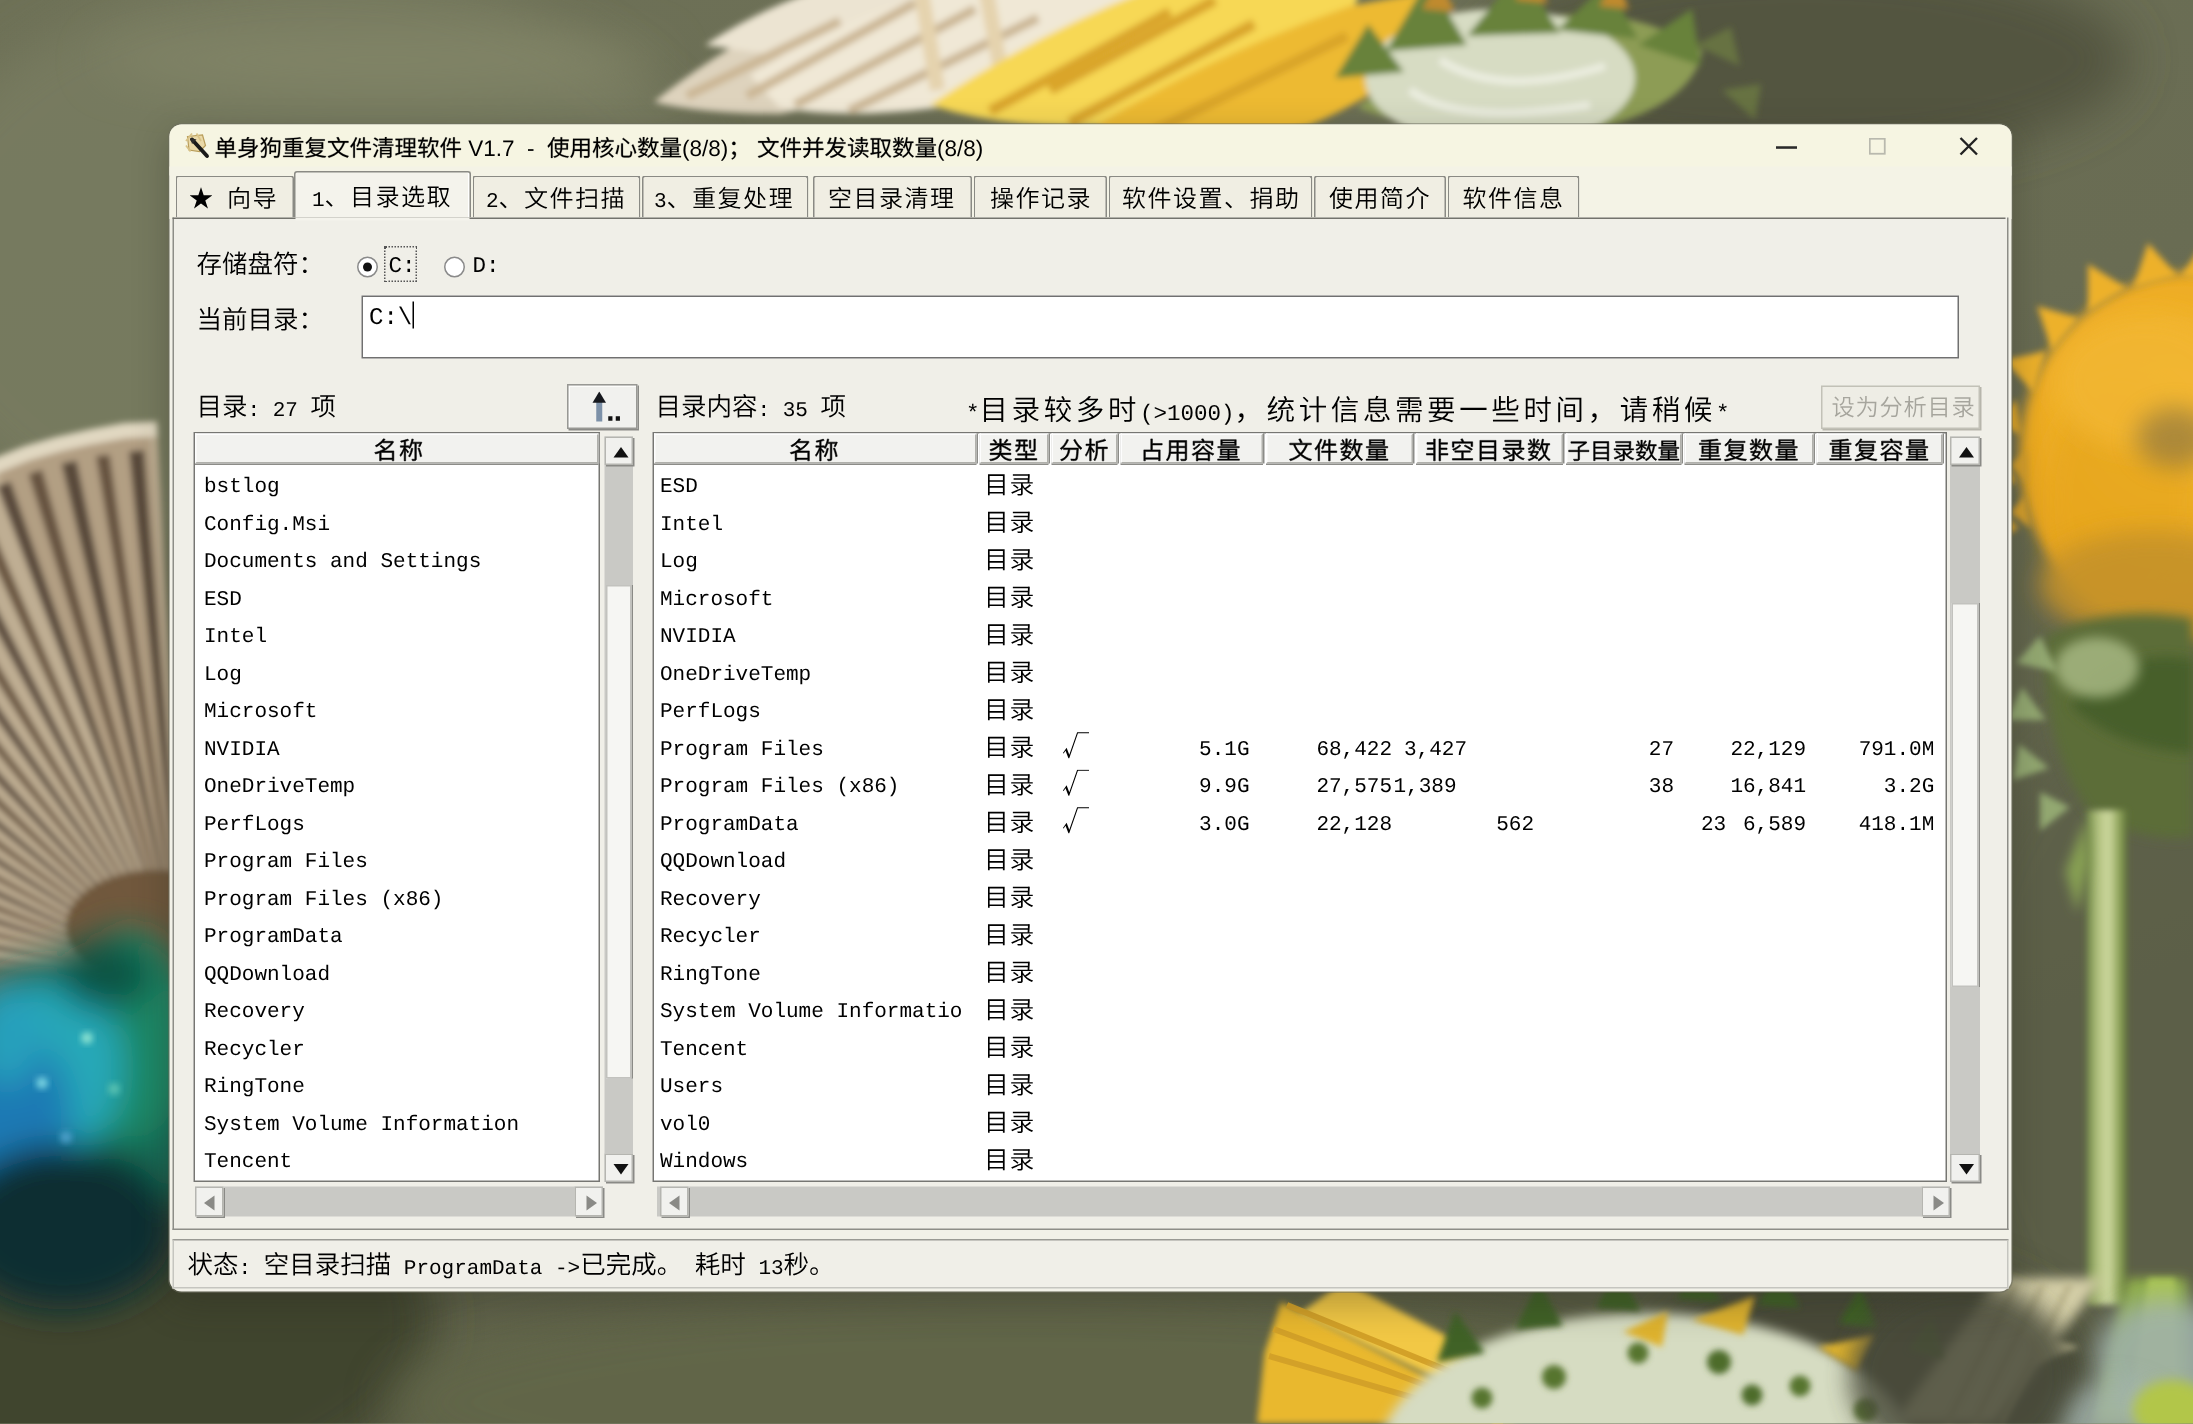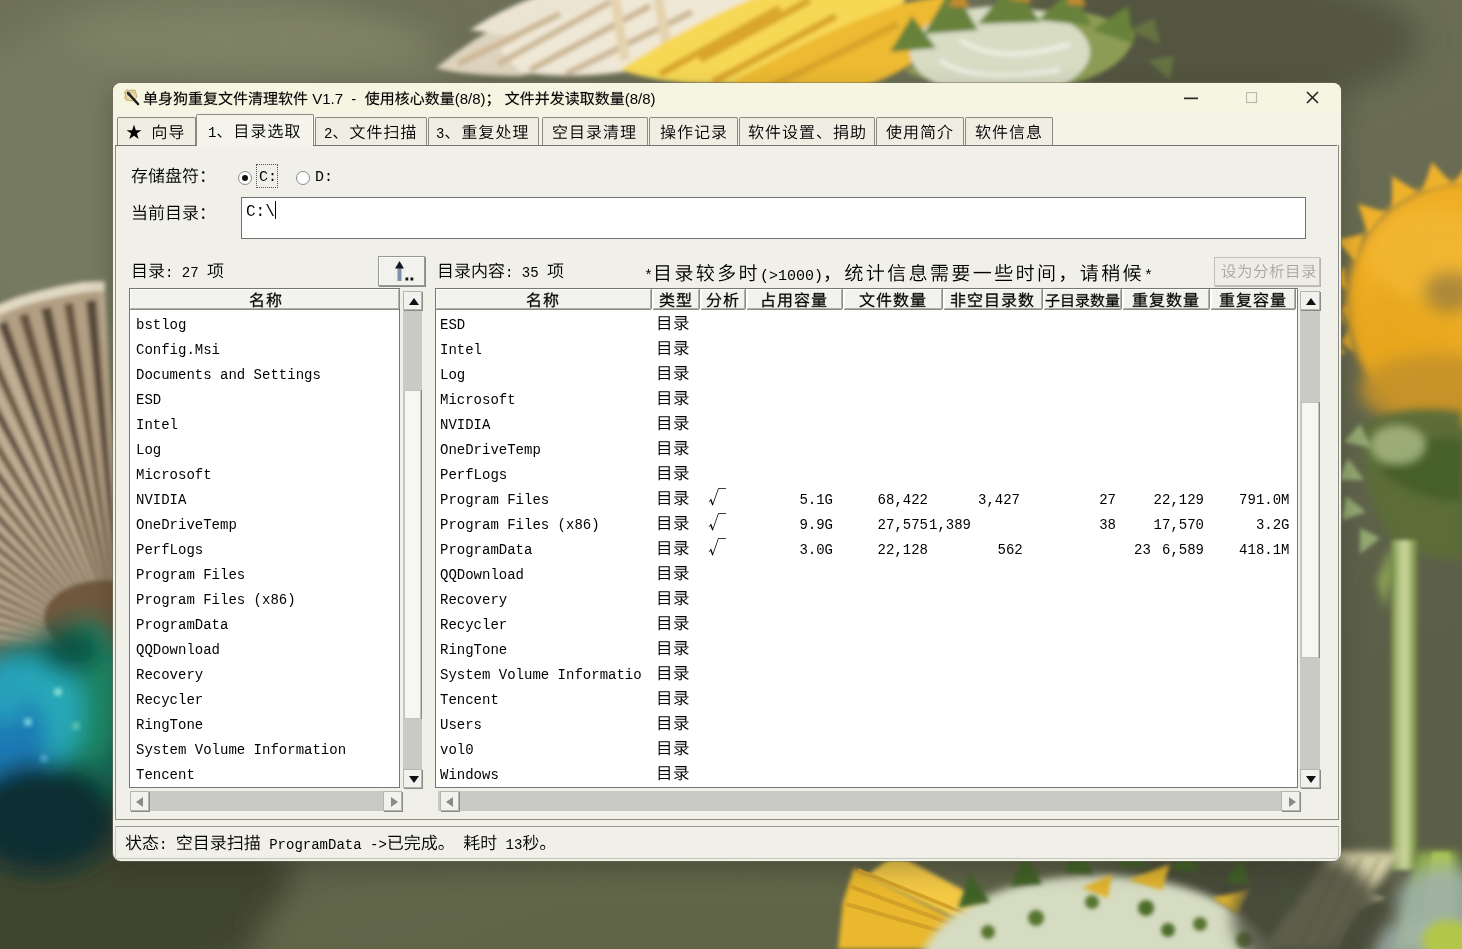--- a/index.html
+++ b/index.html
@@ -631,37 +631,37 @@
       <span class="mono14" style="left:327px;top:408px">Program Files</span>
       <svg style="position:absolute;left:543px;top:406px;color:#000" width="36" height="24" fill="currentColor">
         <use href="#gl76EE" transform="translate(0.0,0.48) scale(0.016500)"></use>
         <use href="#gl5F55" transform="translate(17.0,0.48) scale(0.016500)"></use>
       </svg>
       <svg style="position:absolute;left:595px;top:405px;color:#000" width="20" height="26" fill="currentColor">
         <use href="#gl221A" transform="translate(0.0,0.16) scale(0.018000)"></use>
       </svg>
       <span class="mono14" style="left:686.4px;top:408px">5.1G</span>
       <span class="mono14" style="left:764.6px;top:408px">68,422</span>
-      <span class="mono14" style="left:865px;top:408px">3,427</span>
+      <span class="mono14" style="left:823px;top:408px">3,427</span>
       <span class="mono14" style="left:986.2px;top:408px">27</span>
       <span class="mono14" style="left:1040.6px;top:408px">22,129</span>
       <span class="mono14" style="left:1126.1px;top:408px">791.0M</span>
       <span class="mono14" style="left:327px;top:433px">Program Files (x86)</span>
       <svg style="position:absolute;left:543px;top:431px;color:#000" width="36" height="24" fill="currentColor">
         <use href="#gl76EE" transform="translate(0.0,0.48) scale(0.016500)"></use>
         <use href="#gl5F55" transform="translate(17.0,0.48) scale(0.016500)"></use>
       </svg>
       <svg style="position:absolute;left:595px;top:430px;color:#000" width="20" height="26" fill="currentColor">
         <use href="#gl221A" transform="translate(0.0,0.16) scale(0.018000)"></use>
       </svg>
       <span class="mono14" style="left:686.4px;top:433px">9.9G</span>
       <span class="mono14" style="left:764.6px;top:433px">27,575</span>
       <span class="mono14" style="left:816px;top:433px">1,389</span>
       <span class="mono14" style="left:986.2px;top:433px">38</span>
-      <span class="mono14" style="left:1040.6px;top:433px">17,570</span>
+      <span class="mono14" style="left:1040.6px;top:433px">16,841</span>
       <span class="mono14" style="left:1142.9px;top:433px">3.2G</span>
       <span class="mono14" style="left:327px;top:458px">ProgramData</span>
       <svg style="position:absolute;left:543px;top:456px;color:#000" width="36" height="24" fill="currentColor">
         <use href="#gl76EE" transform="translate(0.0,0.48) scale(0.016500)"></use>
         <use href="#gl5F55" transform="translate(17.0,0.48) scale(0.016500)"></use>
       </svg>
       <svg style="position:absolute;left:595px;top:455px;color:#000" width="20" height="26" fill="currentColor">
         <use href="#gl221A" transform="translate(0.0,0.16) scale(0.018000)"></use>
       </svg>
       <span class="mono14" style="left:686.4px;top:458px">3.0G</span>

